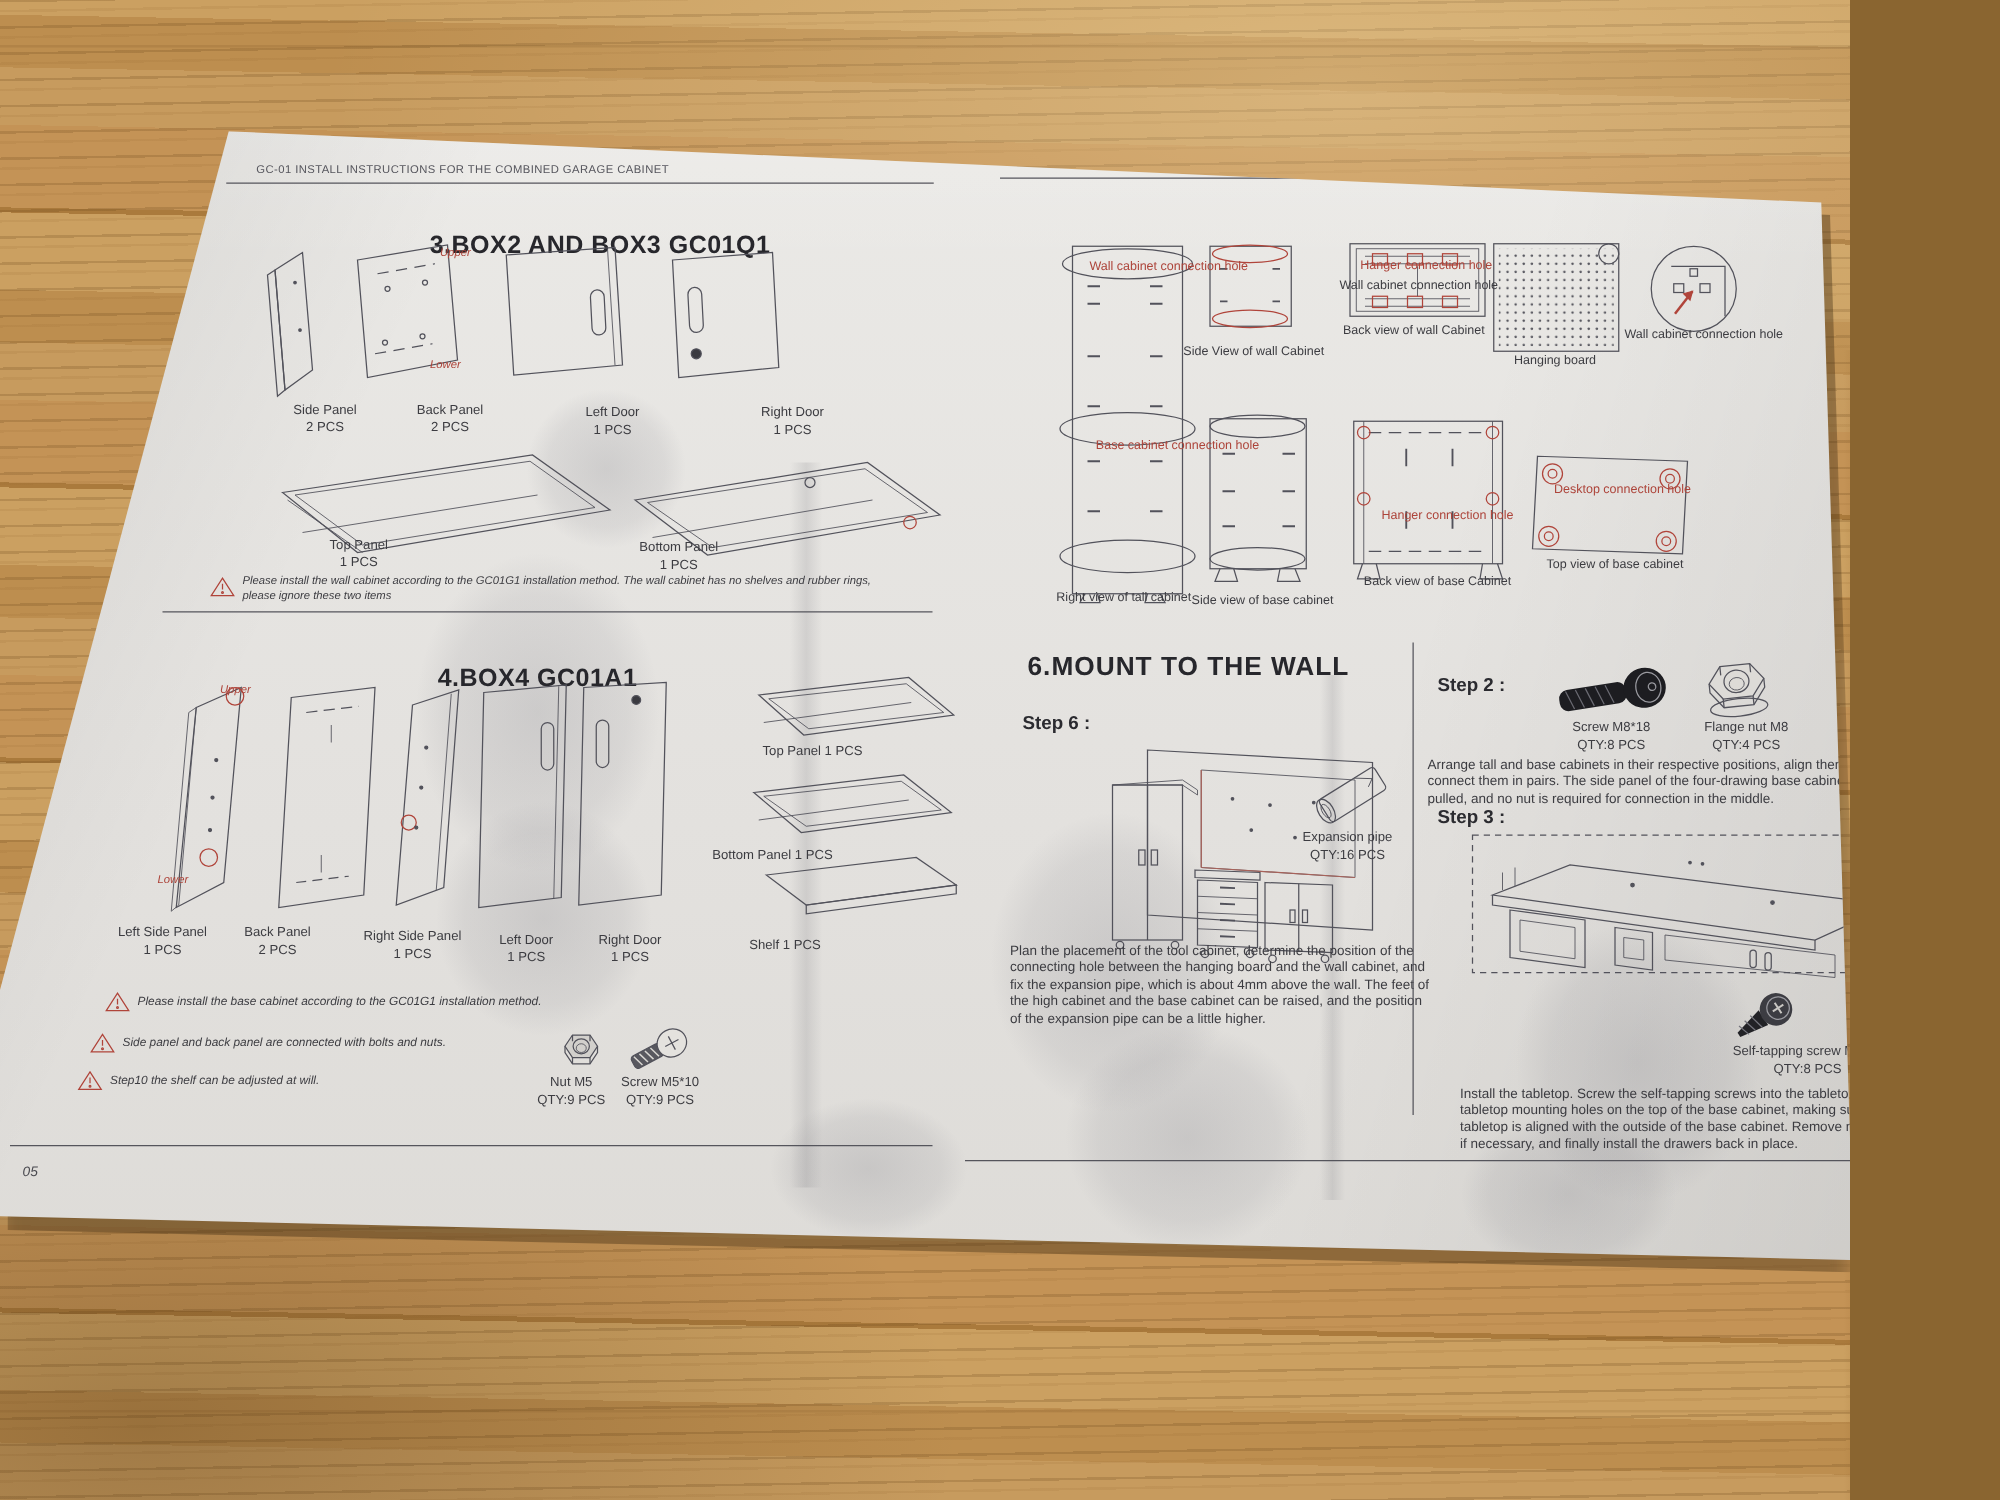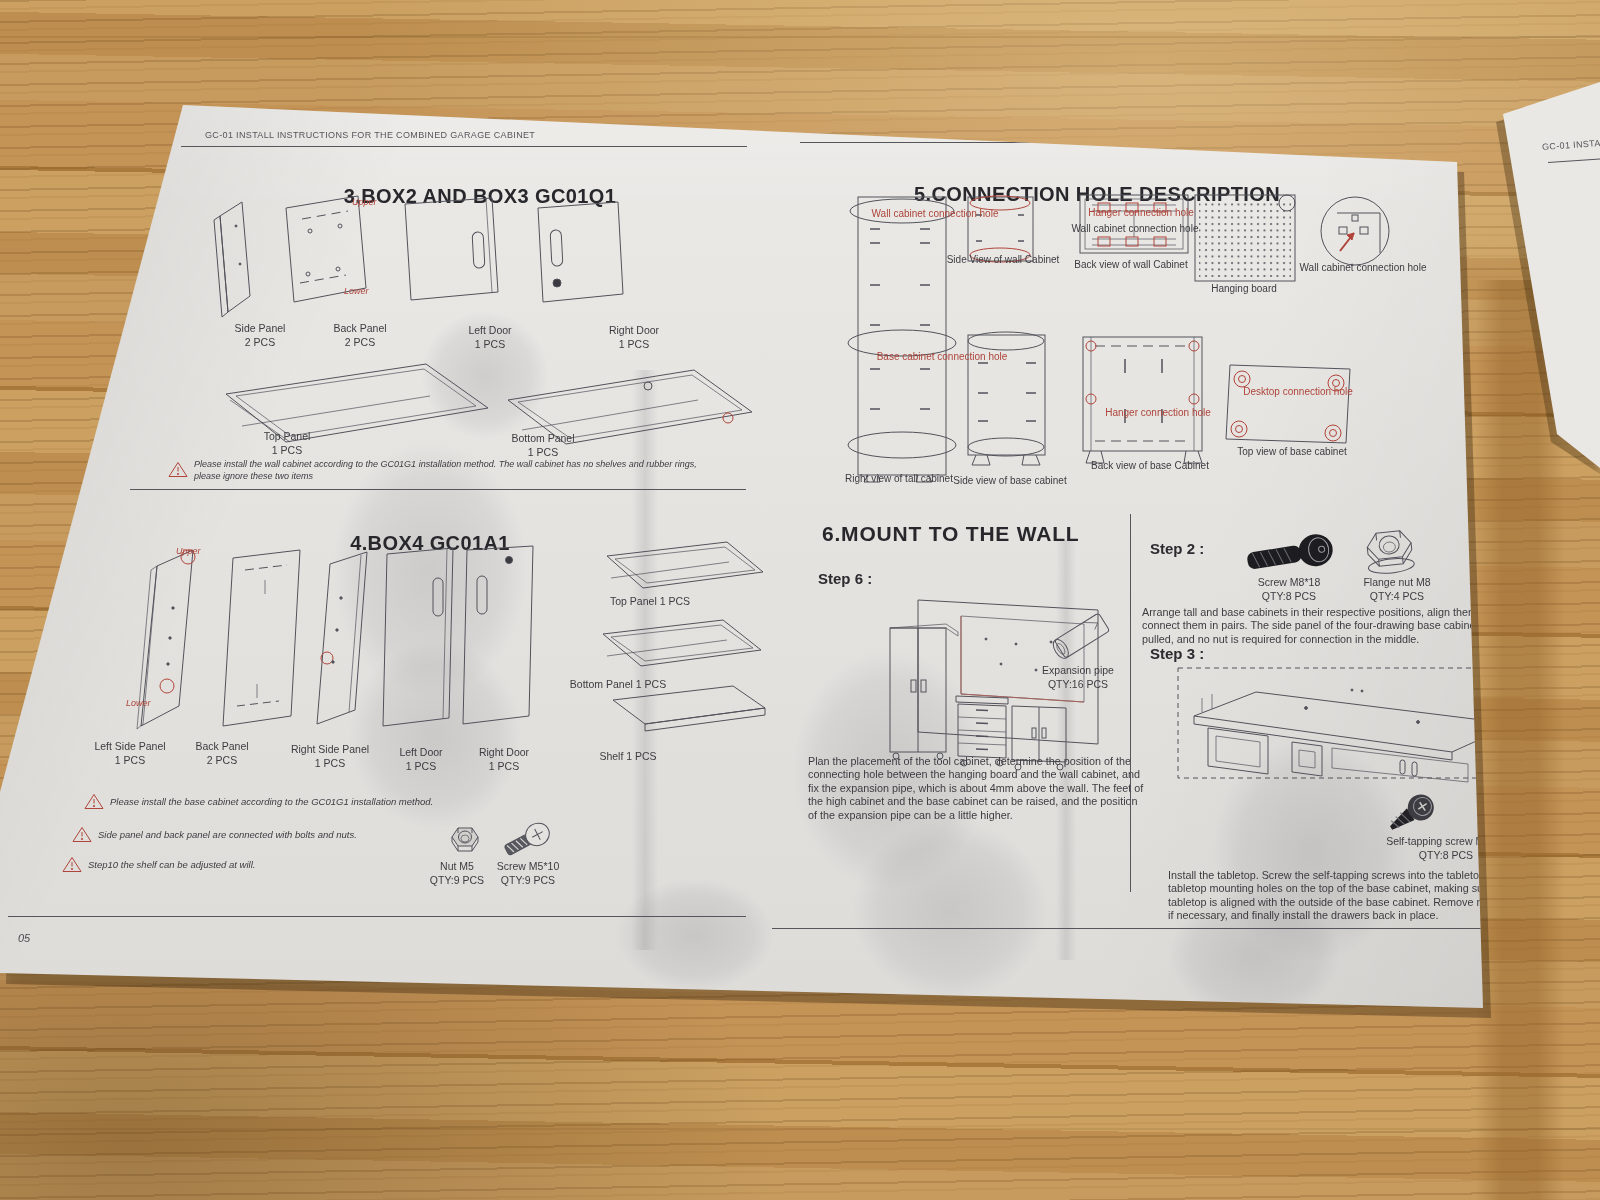--- a/index.html
+++ b/index.html
@@ -1,16 +1,16 @@
 <!DOCTYPE html>
 <html><head>
 <meta charset="utf-8">
 <style>
   html,body{margin:0;padding:0;background:#8a6530;}
-  .stage{position:relative;width:1600px;height:1200px;overflow:hidden;
+  .stage{position:relative;width:1480px;height:1200px;overflow:hidden;
          font-family:"Liberation Sans",sans-serif;}
   
   .wood{position:absolute;inset:0;background:
     radial-gradient(1300px 520px at 72% 6%, rgba(255,236,190,.30), transparent 62%),
     radial-gradient(1000px 480px at 8% 95%, rgba(70,45,15,.30), transparent 65%),
     radial-gradient(700px 260px at 45% 55%, rgba(255,228,170,.14), transparent 70%),
     repeating-linear-gradient(179deg, rgba(104,68,24,.22) 0 2px, transparent 2px 8px,
         rgba(150,104,48,.14) 8px 10px, transparent 10px 21px),
     repeating-linear-gradient(1deg, #c79b5e 0 46px, #bd8e4f 46px 88px, #cba061 88px 150px,
         #aa7a3c 150px 154px, #c49356 154px 220px),
@@ -275,21 +275,20 @@
       <div>Screw M5*10</div>
       <div>QTY:9 PCS</div>
     </div>
 
     <div class="rule" style="left:8px;top:916px;width:738px"></div>
     <div class="t pg" style="left:18px;top:932px">05</div>
 
     <div class="t hdr" style="left:1103px;top:127px">GC-01 INSTALL INSTRUCTIONS  FOR THE COMBINED GARAGE CABINET</div>
     <div class="rule" style="left:800px;top:142px;width:660px"></div>
 
-    <div class="t title c" style="left:1097px;top:155px">5.CONNECTION HOLE DESCRIPTION</div>
 
     <svg class="diag" style="left:840px;top:183px" width="570" height="300" viewBox="0 0 570 300">
       <defs>
         <pattern id="pegdots" width="6.5" height="6.5" patternUnits="userSpaceOnUse">
           <circle cx="2" cy="2" r="1" style="fill:#585860;stroke:none"></circle>
         </pattern>
       </defs>
 
       <rect x="18" y="14" width="88" height="278"></rect>
       <path d="M30 46 L40 46 M80 46 L90 46 M30 60 L40 60 M80 60 L90 60 M30 102 L40 102 M80 102 L90 102 M30 142 L40 142 M80 142 L90 142 M30 186 L40 186 M80 186 L90 186 M30 226 L40 226 M80 226 L90 226" style="stroke-width:1.6"></path>
@@ -356,21 +355,21 @@
         <circle cx="493" cy="250" r="3.5" class="rs"></circle>
     </svg>
 
     <div class="t cap5 red c" style="left:935px;top:208px">Wall cabinet connection hole</div>
     <div class="t cap5 red c" style="left:1141px;top:207px">Hanger connection hole</div>
     <div class="t cap5 c" style="left:1135px;top:223px">Wall cabinet connection hole</div>
     <div class="t cap5 red c" style="left:942px;top:351px">Base cabinet connection hole</div>
     <div class="t cap5 red c" style="left:1158px;top:407px">Hanger connection hole</div>
     <div class="t cap5 red c" style="left:1298px;top:386px">Desktop connection hole</div>
 
-    <div class="t cap5 c" style="left:1003px;top:254px">Side View of wall Cabinet</div>
+    <div class="t cap5 c" style="left:1003px;top:276px">Side View of wall Cabinet</div>
     <div class="t cap5 c" style="left:1131px;top:259px">Back view of wall Cabinet</div>
     <div class="t cap5 c" style="left:1244px;top:283px">Hanging board</div>
     <div class="t cap5 c" style="left:1363px;top:262px">Wall cabinet connection hole</div>
     <div class="t cap5 c" style="left:899px;top:473px">Right view of tall cabinet</div>
     <div class="t cap5 c" style="left:1010px;top:475px">Side view of base cabinet</div>
     <div class="t cap5 c" style="left:1150px;top:460px">Back view of base Cabinet</div>
     <div class="t cap5 c" style="left:1292px;top:446px">Top view of base cabinet</div>
 
     <div class="t title6" style="left:822px;top:522px">6.MOUNT TO THE WALL</div>
     <div class="t step" style="left:818px;top:570px">Step 6 :</div>

